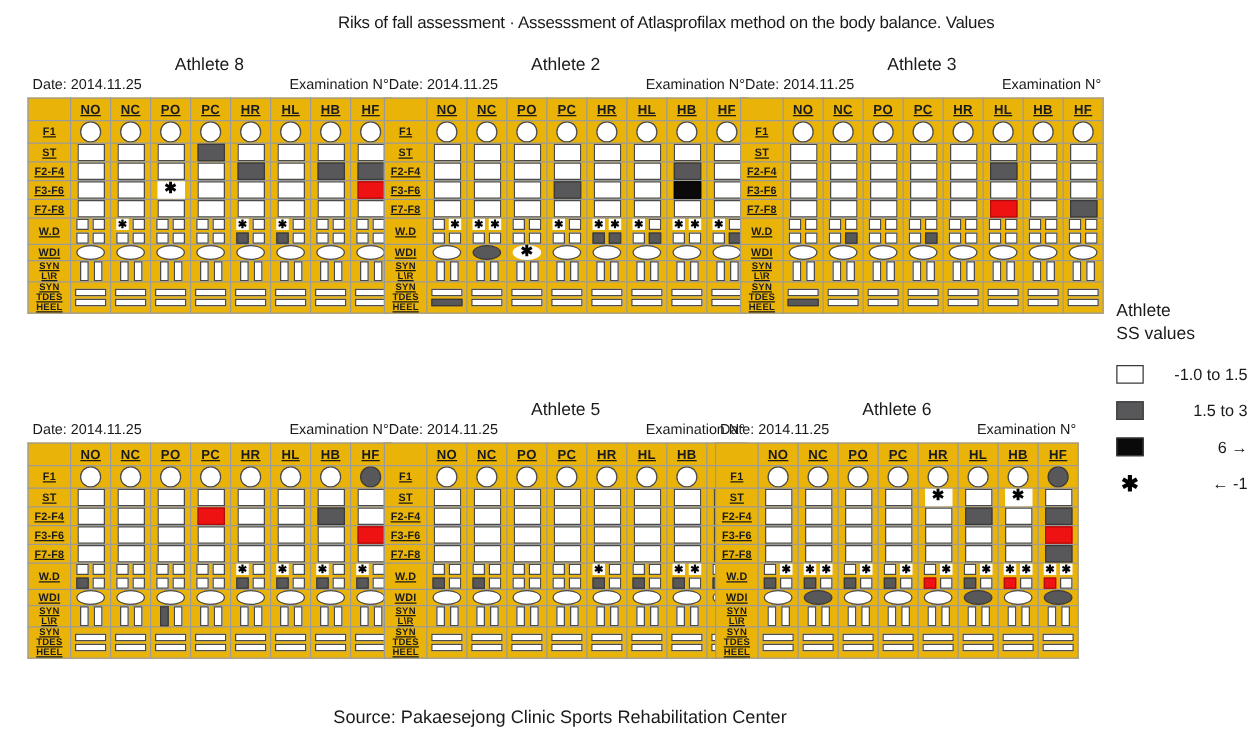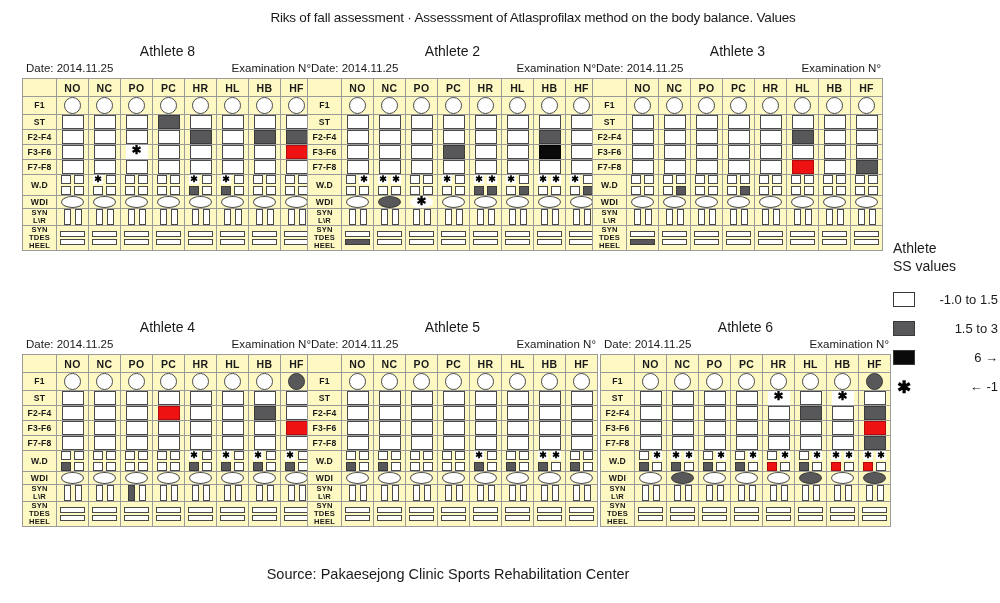--- a/index.html
+++ b/index.html
@@ -20,21 +20,21 @@
   .panel-head{position:relative;height:32px;}
   .athlete-name{
     position:absolute;top:-3px;left:0;width:100%;text-align:center;
     font-size:14px;
   }
   .date{position:absolute;top:16px;left:4px;font-size:11.5px;}
   .examno{position:absolute;top:16px;right:2px;font-size:11.5px;}
 
   table.grid{
     border-collapse:collapse;table-layout:fixed;
-    border:1.4px solid #3b3b3b;background:#fef9c3;
+    border:1.4px solid #3b3b3b;background:#eab308;text-decoration:underline;
   }
   table.grid td,table.grid th{
     border:1px solid #9a9a9a;padding:0;margin:0;
     text-align:center;vertical-align:middle;
   }
   table.grid th{
     font-size:10.5px;font-weight:bold;height:17px;letter-spacing:0.3px;
   }
   td.rowlab{
     font-size:8.6px;font-weight:bold;letter-spacing:0.2px;
@@ -1216,21 +1216,20 @@
                 <div class="heelbar f-white"></div>
                 <div class="heelbar f-white"></div>
               </div>
             </td>
           </tr>
         </tbody>
       </table>
     </div>
     <div class="panel" style="left: 22px; top: 322px;">
       <div class="panel-head">
-        <div class="athlete-name">Athlete 4</div>
         <div class="date">Date: 2014.11.25</div>
         <div class="examno">Examination N°</div>
       </div>
       <table class="grid">
         <thead>
           <tr>
             <th style="width: 33px;"></th>
             <th>NO</th>
             <th>NC</th>
             <th>PO</th>
@@ -1938,21 +1937,21 @@
             <td class="cell">
               <div class="heel">
                 <div class="heelbar f-white"></div>
                 <div class="heelbar f-white"></div>
               </div>
             </td>
           </tr>
         </tbody>
       </table>
     </div>
-    <div class="panel" style="left: 600px; top: 322px;">
+    <div class="panel" style="left: 572px; top: 322px;">
       <div class="panel-head">
         <div class="athlete-name">Athlete 6</div>
         <div class="date">Date: 2014.11.25</div>
         <div class="examno">Examination N°</div>
       </div>
       <table class="grid">
         <thead>
           <tr>
             <th style="width: 33px;"></th>
             <th>NO</th>

